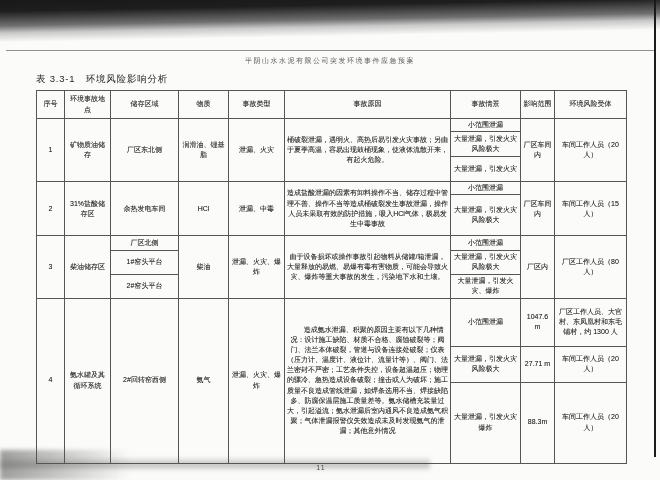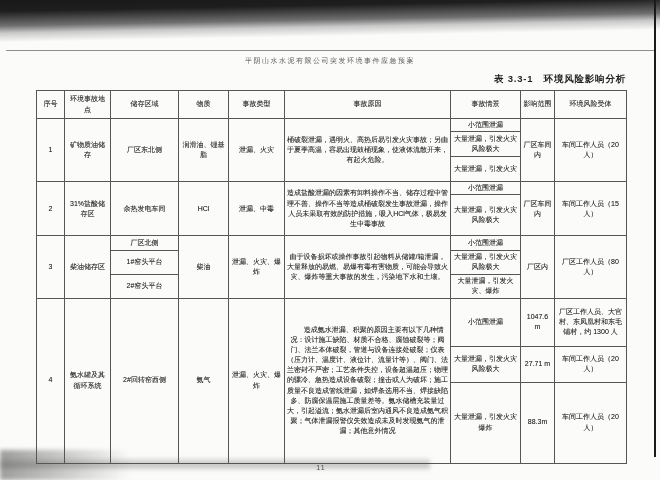--- a/index.html
+++ b/index.html
@@ -26,22 +26,22 @@
     position:absolute;left:0;bottom:0;width:130px;height:30px;
     background:linear-gradient(to right,rgba(80,80,80,0.55),rgba(120,120,120,0));
     filter:blur(2px);
   }
   
   .doc-header{
     position:absolute;top:56px;left:0;width:660px;text-align:center;
     font-size:7px;color:#5d5d5d;letter-spacing:1.5px;
   }
   .table-title{
-    position:absolute;top:73px;left:36px;width:590px;text-align:right;
-    font-size:9.5px;font-weight:bold;color:#1f1f1f;letter-spacing:0.8px;
+    position:absolute;top:73px;left:36px;width:590px;text-align:left;
+    font-size:9.5px;font-weight:normal;color:#1f1f1f;letter-spacing:0.8px;
   }
   table.risk{
     position:absolute;top:90px;left:36px;width:590px;
     border-collapse:collapse;table-layout:fixed;
     font-size:7px;color:#2e2e2e;
     text-shadow:0 0 0.5px rgba(60,60,60,0.55);
   }
   table.risk td{
     border:1px solid #565656;
     text-align:center;vertical-align:middle;

